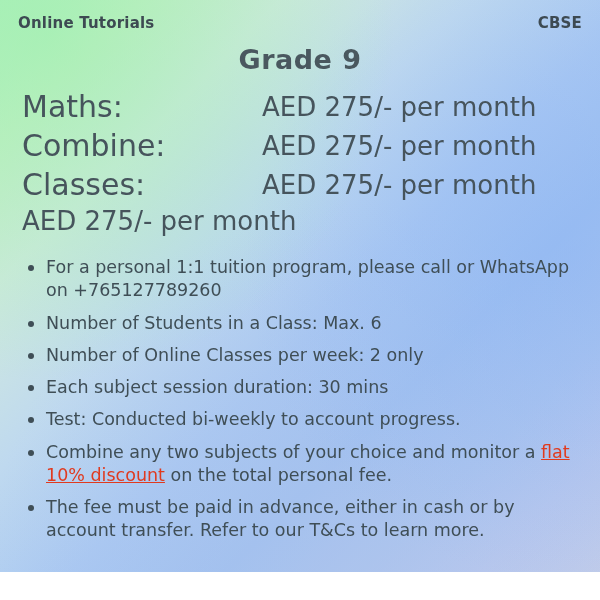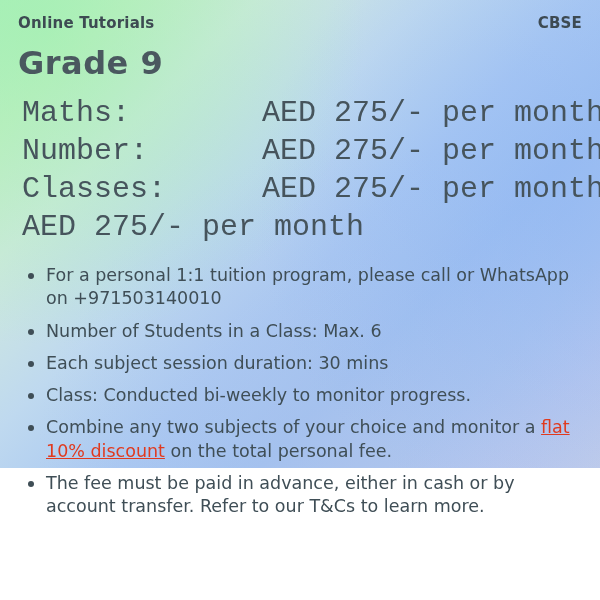--- a/index.html
+++ b/index.html
@@ -8,21 +8,21 @@
   }
   body {
     width: 600px;
     height: 600px;
     font-family: "DejaVu Sans", sans-serif;
     overflow: hidden;
   }
   .poster {
     position: relative;
     width: 600px;
-    height: 468px;
+    height: 572px;
     box-sizing: border-box;
     background:
       linear-gradient(135deg,
         #b6f0c0 0%,
         #c7eec8 12%,
         #cfe9de 24%,
         #bfd9ef 40%,
         #a9c8f2 55%,
         #9ec0f0 68%,
         #a9c4ef 80%,
@@ -47,47 +47,46 @@
     justify-content: space-between;
     align-items: baseline;
     font-weight: bold;
     font-size: 15px;
     color: #3d4a52;
     letter-spacing: 0.2px;
   }
   .title {
     position: relative;
     z-index: 2;
-    text-align: left;
-    font-size: 32px;
+    text-align: center;
+    font-size: 27px;
     font-weight: bold;
     color: #4a585f;
     margin-top: 12px;
     letter-spacing: 0.5px;
   }
   .price-table {
     position: relative;
     z-index: 2;
     margin-top: 14px;
     padding: 0 4px 0 4px;
   }
   .price-row {
     display: flex;
     align-items: center;
     margin-bottom: 4px;
-    font-family: Liberation Mono, monospace;
   }
   .subject {
     width: 240px;
     font-size: 30px;
     color: #46545c;
     flex: 0 0 240px;
   }
   .amount {
-    font-size: 30px;
+    font-size: 26px;
     color: #46545c;
     white-space: nowrap;
   }
   .bullets {
     position: relative;
     z-index: 2;
     margin-top: 20px;
     padding: 0 6px 0 6px;
     list-style: none;
   }
@@ -126,34 +125,35 @@
   </div>
 
   <div class="title">Grade 9</div>
 
   <div class="price-table">
     <div class="price-row">
       <span class="subject">Maths:</span>
       <span class="amount">AED 275/- per month</span>
     </div>
     <div class="price-row">
-      <span class="subject">Number:</span>
+      <span class="subject">Combine:</span>
       <span class="amount">AED 275/- per month</span>
     </div>
     <div class="price-row">
       <span class="subject">Classes:</span>
       <span class="amount">AED 275/- per month</span>
     </div>
     <div class="price-row">
       <span class="amount">AED 275/- per month</span>
     </div>
   </div>
 
   <ul class="bullets">
-    <li>For a personal 1:1 tuition program, please call or WhatsApp on +971503140010</li>
+    <li>For a personal 1:1 tuition program, please call or WhatsApp on +765127789260</li>
     <li>Number of Students in a Class: Max. 6</li>
+    <li>Number of Online Classes per week: 2 only</li>
     <li>Each subject session duration: 30 mins</li>
-    <li>Class: Conducted bi-weekly to monitor progress.</li>
+    <li>Test: Conducted bi-weekly to account progress.</li>
     <li><span>Combine any two subjects of your choice and monitor a </span><span class="discount">flat 10% discount</span><span> on the total personal fee.</span></li>
     <li>The fee must be paid in advance, either in cash or by account transfer. Refer to our T&amp;Cs to learn more.</li>
   </ul>
 
 </div>
 
 </body></html>

